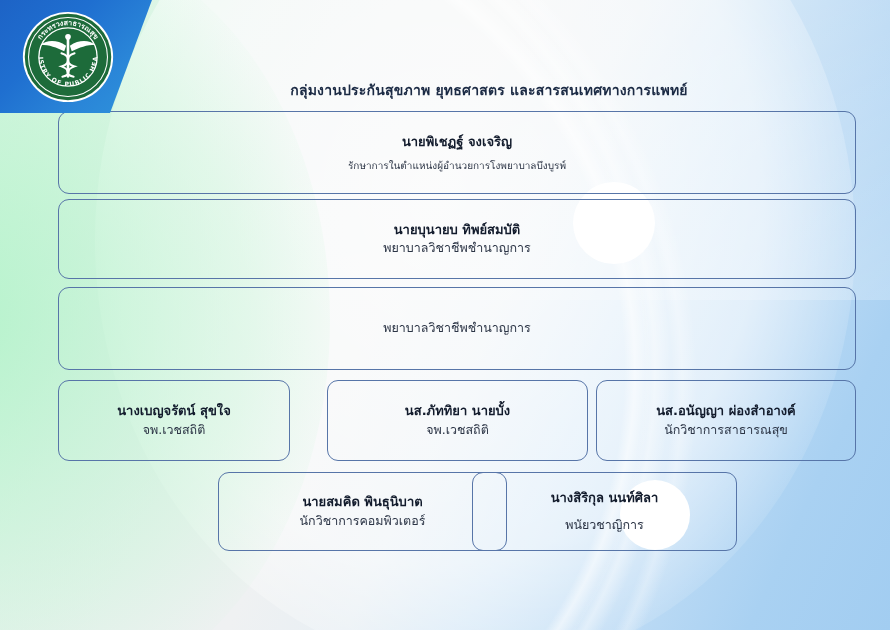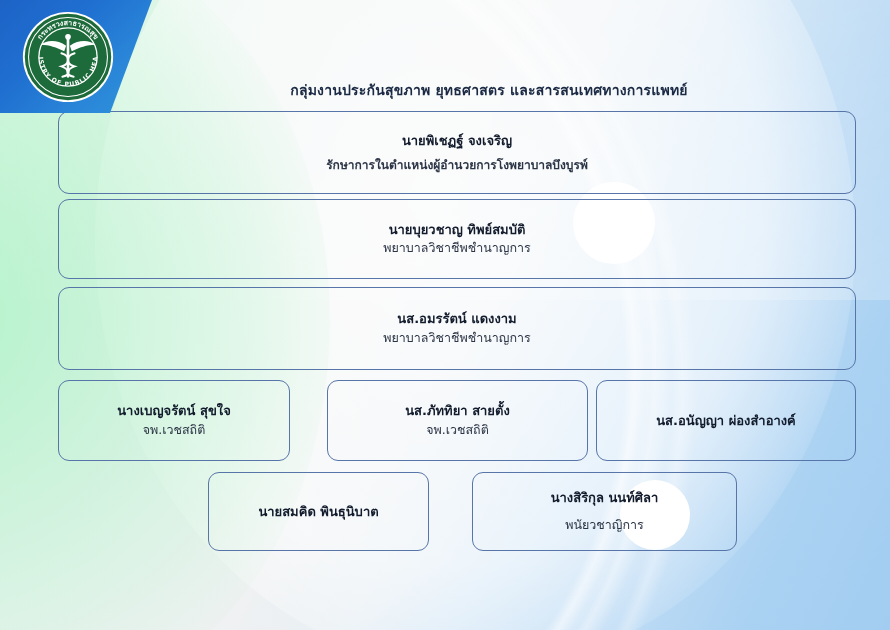--- a/index.html
+++ b/index.html
@@ -136,36 +136,36 @@
     white-space: nowrap;
   }
   .node .role {
     font-size: 12.5px;
     font-weight: normal;
     color: #2c3546;
     line-height: 1.5;
     white-space: nowrap;
   }
   .node .role2 {
-    font-size: 12px;
-    font-weight: bold;
+    font-size: 10px;
+    font-weight: normal;
     color: #2c3546;
     line-height: 1.5;
     margin-top: 6px;
     white-space: nowrap;
   }
 
   
   #node-director      { left: 58px;  top: 111px; width: 798px; height: 83px; }
   #node-nurse-1       { left: 58px;  top: 199px; width: 798px; height: 80px; }
   #node-nurse-2       { left: 58px;  top: 287px; width: 798px; height: 83px; }
   #node-stat-1        { left: 58px;  top: 380px; width: 232px; height: 81px; }
   #node-stat-2        { left: 327px; top: 380px; width: 261px; height: 81px; }
   #node-health-off    { left: 596px; top: 380px; width: 260px; height: 81px; }
-  #node-it-off        { left: 208px; top: 472px; width: 221px; height: 79px; }
+  #node-it-off        { left: 218px; top: 472px; width: 289px; height: 79px; }
   #node-service-staff { left: 472px; top: 472px; width: 265px; height: 79px; gap: 8px; }
 </style>
 </head>
 <body>
 
 <div id="page">
 
   <div class="bg-layer bg-top-light"></div>
   <div class="bg-layer bg-pale-disc"></div>
   <div class="bg-layer bg-left-green"></div>
@@ -206,45 +206,46 @@
   <div class="page-title">กลุ่มงานประกันสุขภาพ ยุทธศาสตร และสารสนเทศทางการแพทย์</div>
 
   <div class="chart">
 
     <div class="node" id="node-director">
       <div class="name">นายพิเชฏฐ์  จงเจริญ</div>
       <div class="role2">รักษาการในตำแหน่งผู้อำนวยการโงพยาบาลบึงบูรพ์</div>
     </div>
 
     <div class="node" id="node-nurse-1">
-      <div class="name">นายบุยวชาญ  ทิพย์สมบัติ</div>
+      <div class="name">นายบุนายบ  ทิพย์สมบัติ</div>
       <div class="role">พยาบาลวิชาชีพชำนาญการ</div>
     </div>
 
     <div class="node" id="node-nurse-2">
-      <div class="name">นส.อมรรัตน์   แดงงาม</div>
       <div class="role">พยาบาลวิชาชีพชำนาญการ</div>
     </div>
 
     <div class="node" id="node-stat-1">
       <div class="name">นางเบญจรัตน์  สุขใจ</div>
       <div class="role">จพ.เวชสถิติ</div>
     </div>
 
     <div class="node" id="node-stat-2">
-      <div class="name">นส.ภัททิยา  สายตั้ง</div>
+      <div class="name">นส.ภัททิยา  นายบั้ง</div>
       <div class="role">จพ.เวชสถิติ</div>
     </div>
 
     <div class="node" id="node-health-off">
       <div class="name">นส.อนัญญา  ผ่องสำอางค์</div>
+      <div class="role">นักวิชาการสาธารณสุข</div>
     </div>
 
     <div class="node" id="node-it-off">
       <div class="name">นายสมคิด  พินธุนิบาต</div>
+      <div class="role">นักวิชาการคอมพิวเตอร์</div>
     </div>
 
     <div class="node" id="node-service-staff">
       <div class="name">นางสิริกุล  นนท์ศิลา</div>
       <div class="role">พนัยวชาญิการ</div>
     </div>
 
   </div>
 </div>
 

